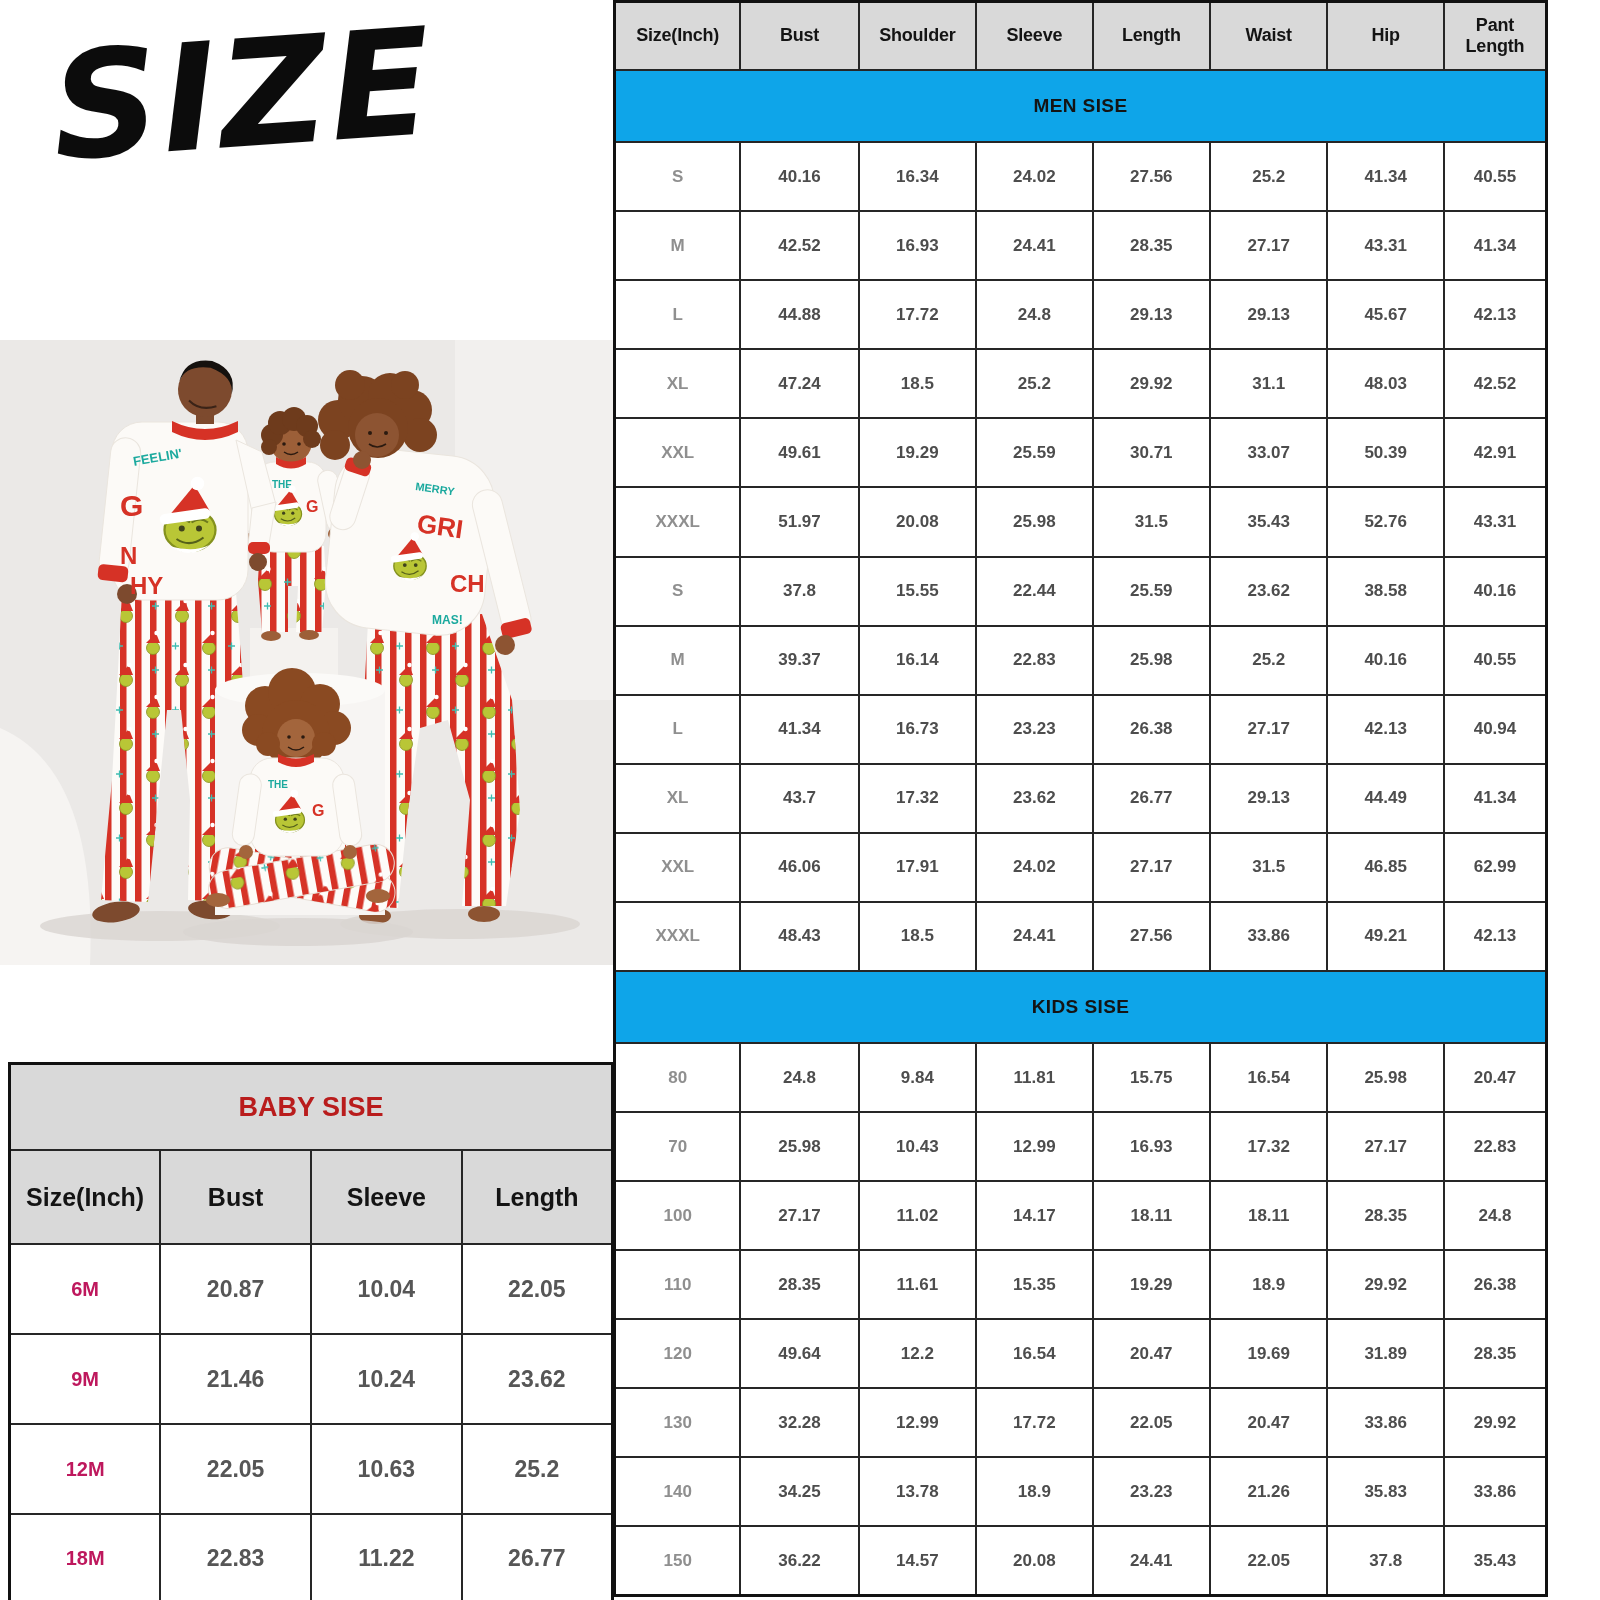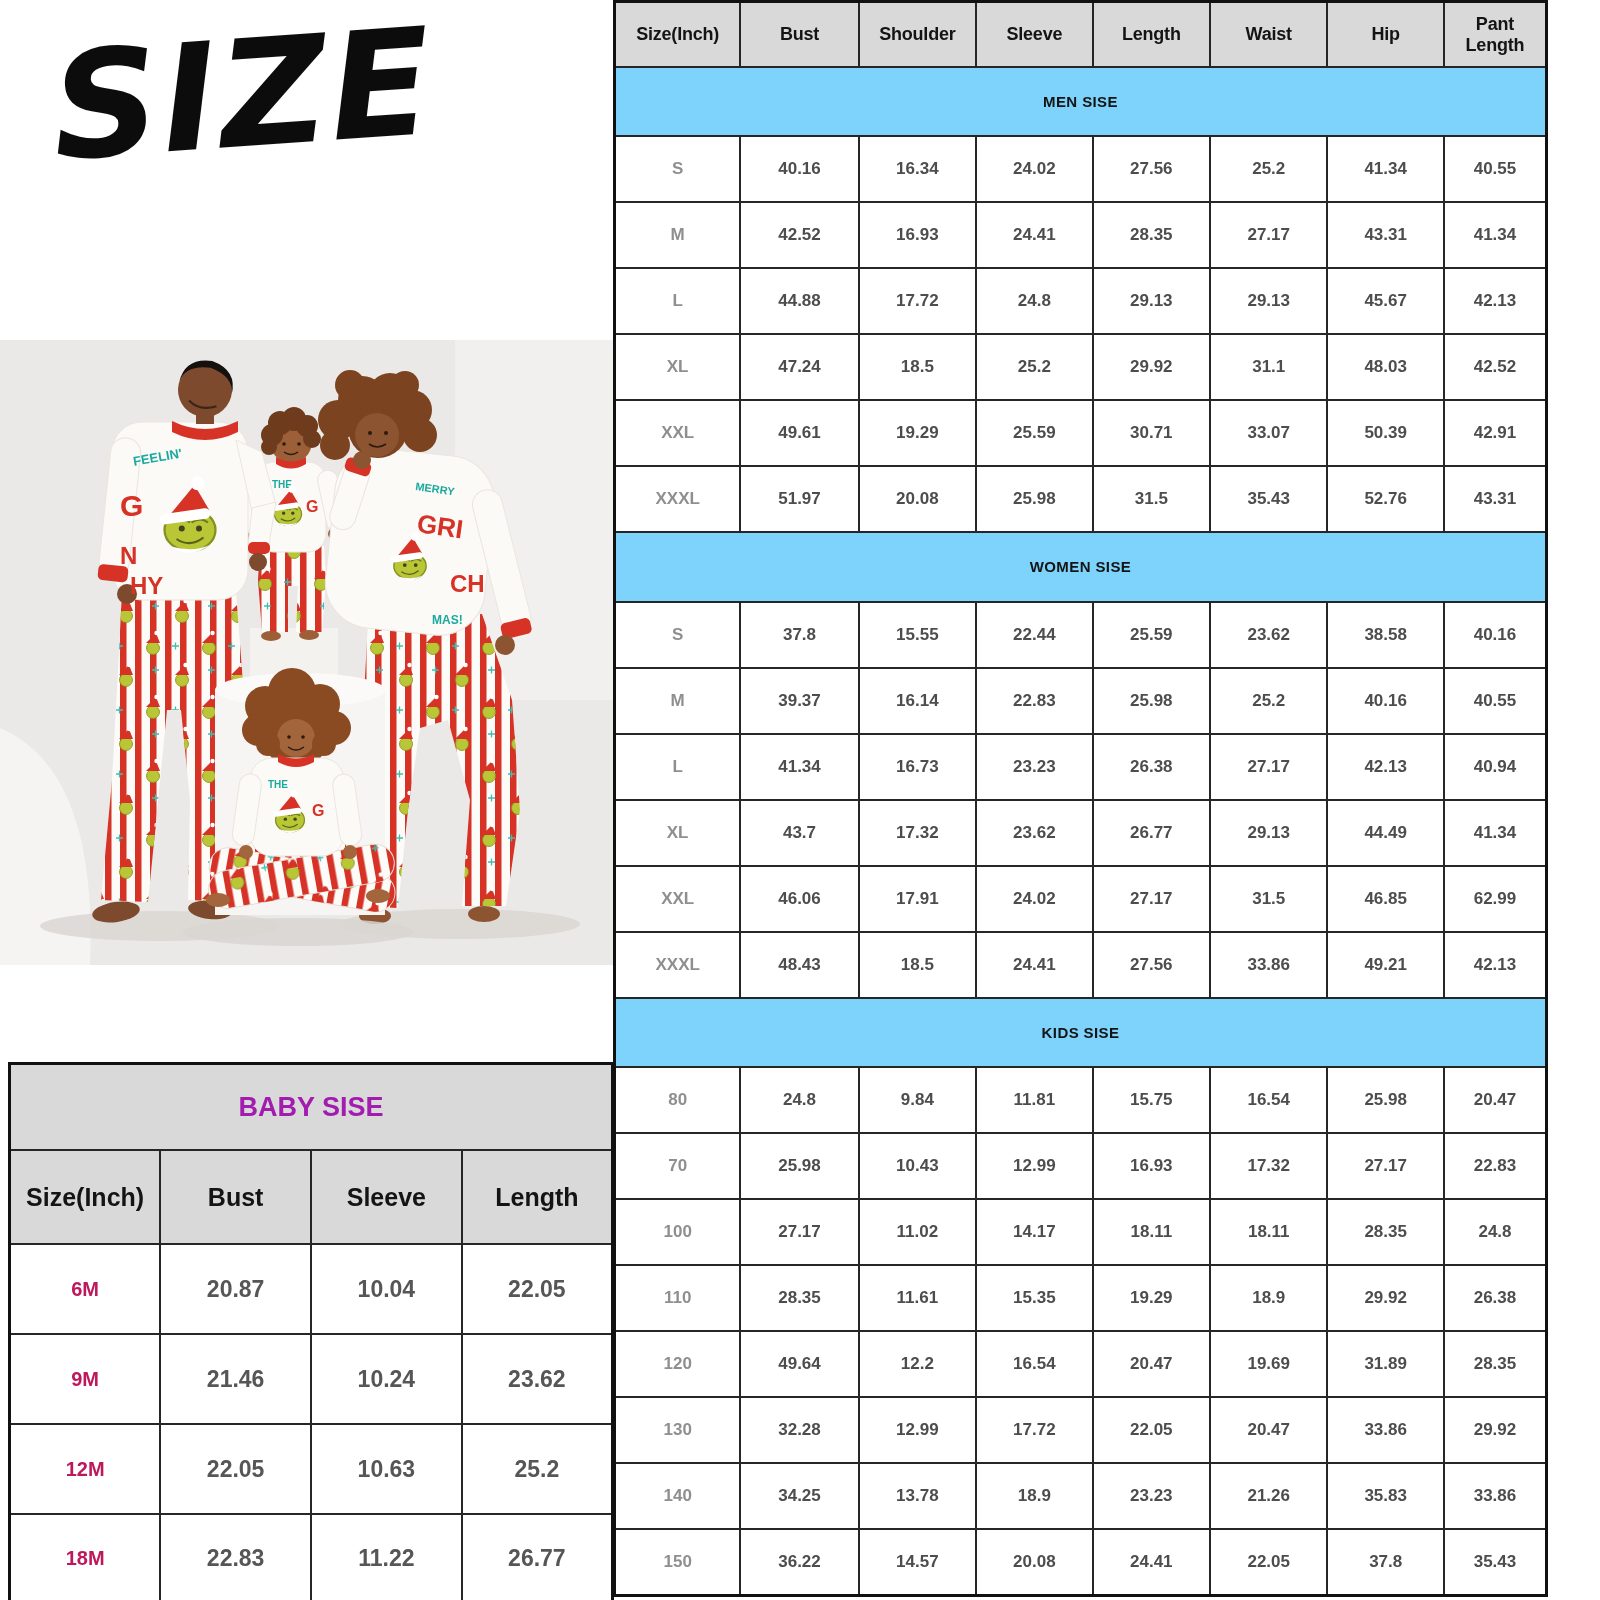--- a/index.html
+++ b/index.html
@@ -29,33 +29,33 @@
   
   .main-table{
     position:absolute;left:613px;top:0;width:935px;height:1597px;
     table-layout:fixed;border:3px solid #111;
   }
   .main-table .head-cell{
     background:#d9d9d9;font-weight:bold;font-size:18px;color:#141414;
     height:60px;letter-spacing:-0.2px;
   }
   .main-table .banner-cell{
-    background:#7dd3fc;font-weight:bold;font-size:15px;color:#141414;
+    background:#0ea5e9;font-weight:bold;font-size:19px;color:#141414;
     height:64px;letter-spacing:.4px;text-align:center;
   }
   .main-table .data-row{height:63px;}
   .main-table .size-cell{color:#8f8f8f;font-weight:bold;font-size:17px;}
   .main-table .num-cell{color:#4d4d4d;font-weight:bold;font-size:17px;}
 
   
   .baby-table{
     position:absolute;left:8px;top:1062px;width:606px;height:535px;
     table-layout:fixed;border:3px solid #111;
   }
-  .baby-table .baby-banner{background:#d9d9d9;font-weight:bold;font-size:27px;color:#a21caf;height:84px;}
+  .baby-table .baby-banner{background:#d9d9d9;font-weight:bold;font-size:27px;color:#b91c1c;height:84px;}
   .baby-table .baby-head{background:#d9d9d9;font-weight:bold;font-size:25px;color:#141414;height:92px;}
   .baby-table .baby-row{height:90px;}
   .baby-table .baby-size{color:#be185d;font-weight:bold;font-size:20px;}
   .baby-table .baby-num{color:#565656;font-weight:bold;font-size:23px;margin-left:24px;}
 
   
   .teal-txt{fill:#1ba99e;font-family:"Liberation Sans",sans-serif;font-weight:bold;}
   .red-letter{fill:#d63226;font-family:"Liberation Sans",sans-serif;font-weight:bold;}
 </style>
 </head>
@@ -393,23 +393,20 @@
           <tr class="data-row">
             <td class="size-cell">XXXL</td>
             <td class="num-cell">51.97</td>
             <td class="num-cell">20.08</td>
             <td class="num-cell">25.98</td>
             <td class="num-cell">31.5</td>
             <td class="num-cell">35.43</td>
             <td class="num-cell">52.76</td>
             <td class="num-cell">43.31</td>
           </tr>
-          <tr>
-            <td class="banner-cell" colspan="8">WOMEN SISE</td>
-          </tr>
           <tr class="data-row">
             <td class="size-cell">S</td>
             <td class="num-cell">37.8</td>
             <td class="num-cell">15.55</td>
             <td class="num-cell">22.44</td>
             <td class="num-cell">25.59</td>
             <td class="num-cell">23.62</td>
             <td class="num-cell">38.58</td>
             <td class="num-cell">40.16</td>
           </tr>

